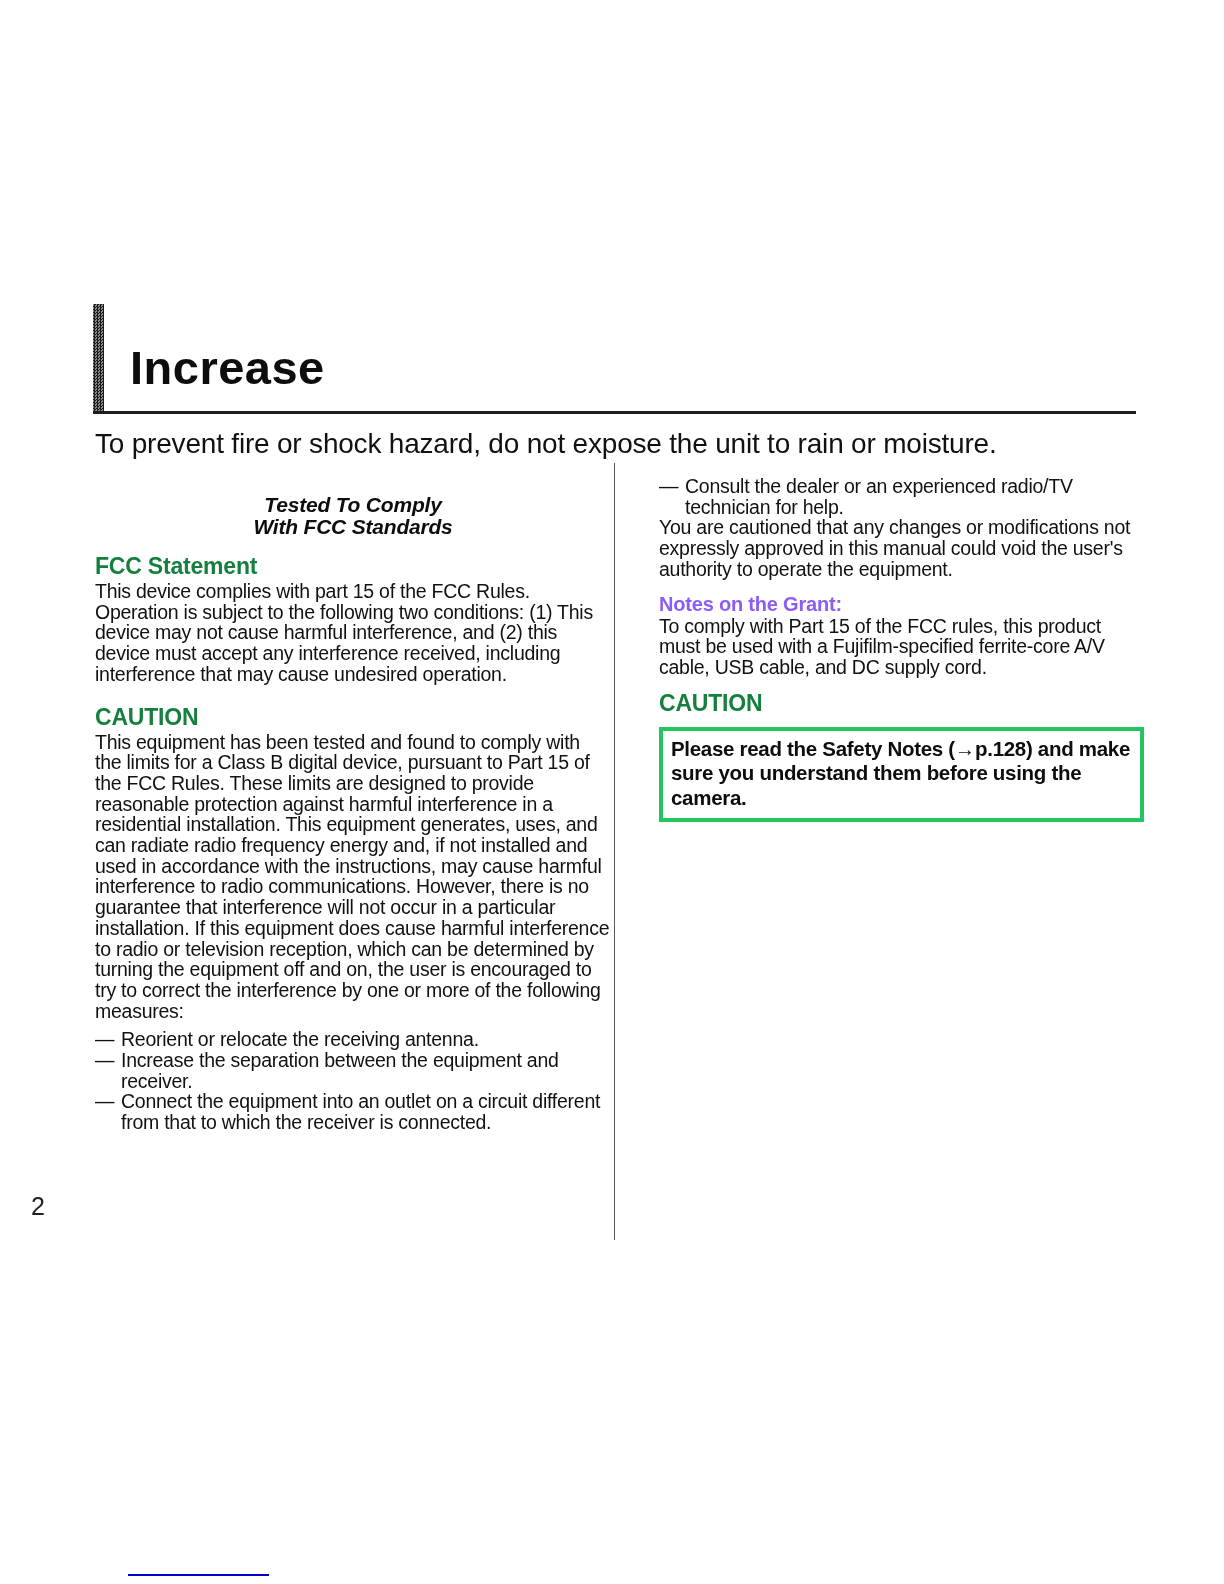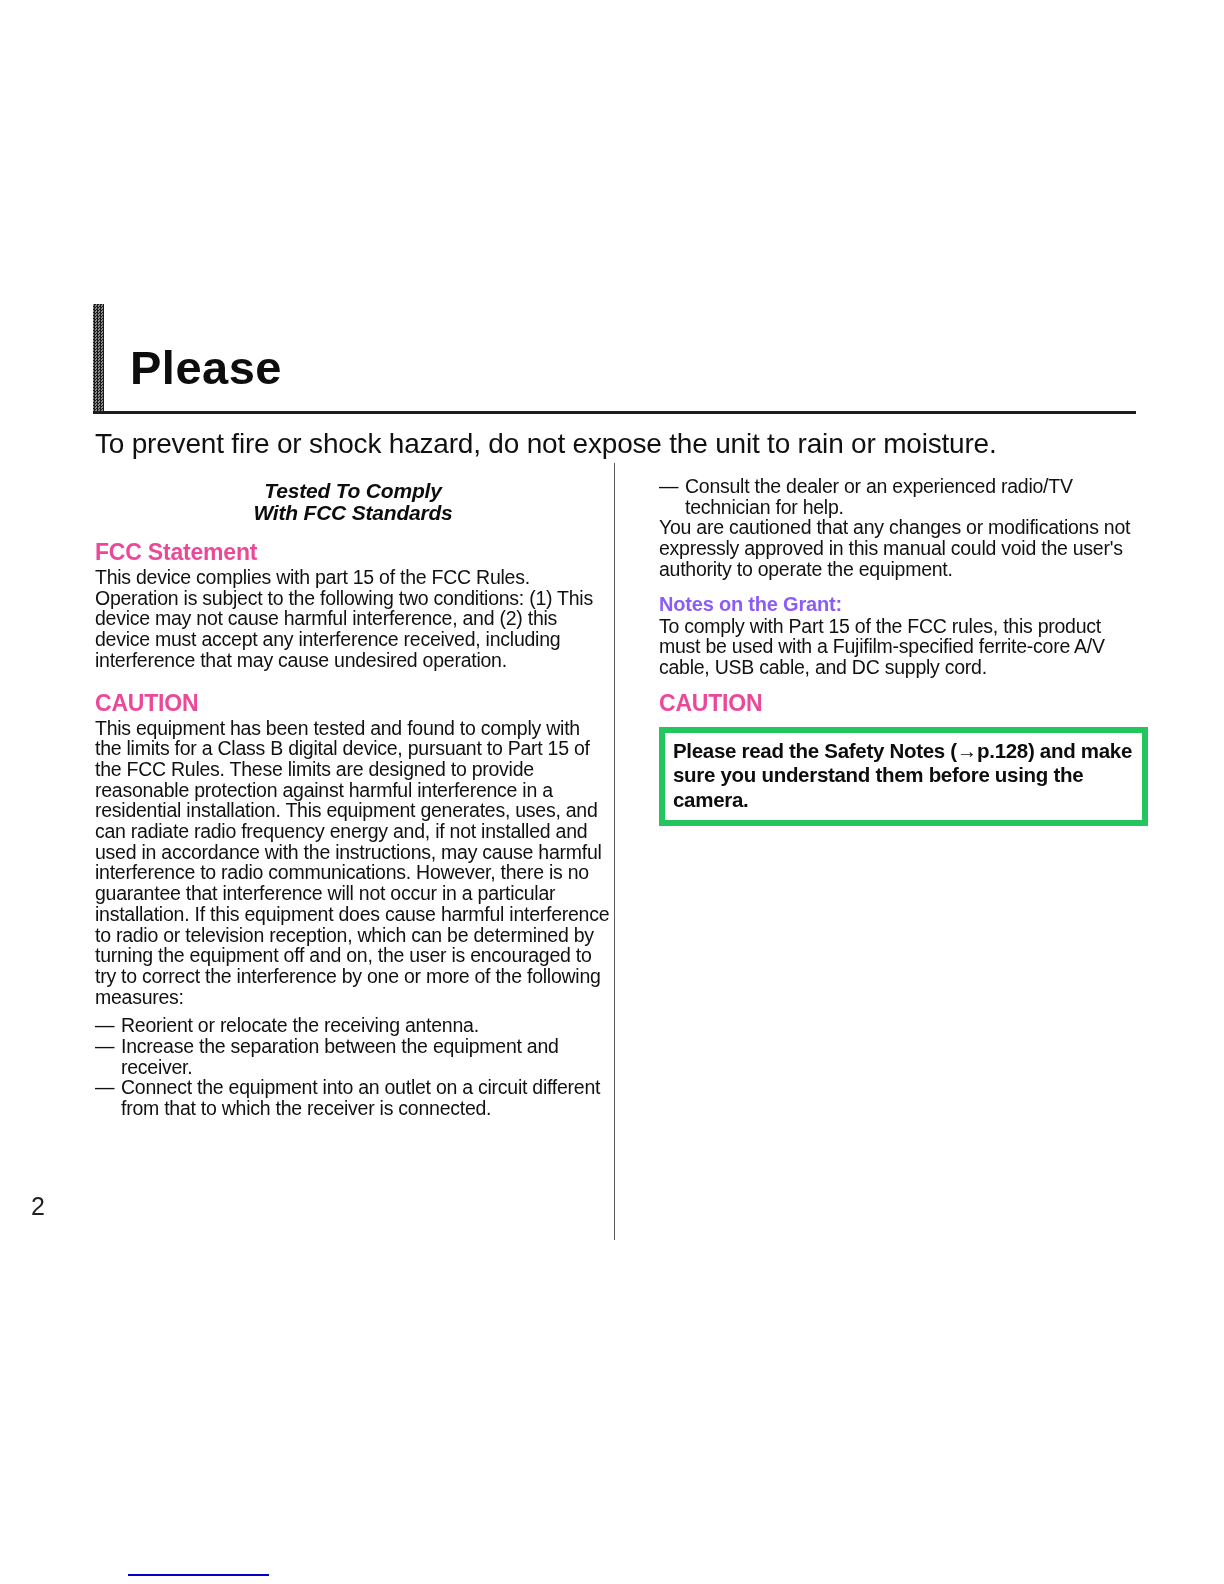--- a/index.html
+++ b/index.html
@@ -41,51 +41,51 @@
   }
   .col-left  { position: absolute; left: 95px;  top: 476px; width: 516px; }
   .col-right { position: absolute; left: 659px; top: 476px; width: 486px; }
 
   .h1 {
     font-size: 22px; font-weight: bold; line-height: 26px;
     letter-spacing: -0.2px; color: #0d0d0d;
   }
   .h2 {
     font-size: 23px; font-weight: bold; line-height: 27px;
-    letter-spacing: -0.2px; color: #ec4899;
+    letter-spacing: -0.2px; color: #15803d;
   }
   .h3 {
     font-size: 20px; font-weight: bold; line-height: 24px;
     letter-spacing: -0.2px; color: #8b5cf6;
   }
   .body-text {
     font-size: 19.5px; line-height: 20.7px; letter-spacing: -0.25px;
   }
   .tested-block {
-    margin-top: 4px;
+    margin-top: 18px;
     text-align: center;
     font-style: italic; font-weight: bold;
     font-size: 21px; line-height: 21.5px; letter-spacing: -0.2px;
     color: #0d0d0d;
   }
   .mt-fcc-head { margin-top: 16px; }
   .mt-body     { margin-top: 1px; }
   .mt-caution  { margin-top: 19px; }
   .mt-grant    { margin-top: 12px; }
   .mt-canada   { margin-top: 16px; }
   .mt-ccaution { margin-top: 12px; }
   .mt-list     { margin-top: 8px; }
 
   .dash-item { display: flex; }
   .dash-item .dash { flex: 0 0 26px; }
   .dash-item .item-text { flex: 1 1 auto; }
 
   .note-box {
     margin-top: 10px;
-    border: 6px solid #22c55e;
+    border: 4px solid #22c55e;
     padding: 6px 8px 8px 8px;
     font-weight: bold;
     font-size: 20.5px; line-height: 24.5px; letter-spacing: -0.3px;
     color: #0d0d0d;
     width: 461px;
   }
 
   .page-number {
     position: absolute; left: 31px; top: 1192px;
     font-size: 25px; color: #222222;
@@ -94,21 +94,21 @@
     position: absolute; left: 128px; top: 1574px;
     width: 141px; height: 2px; background: #0000cc;
   }
 </style>
 </head>
 <body>
 
 <div class="page">
 
   <div class="accent-bar"></div>
-  <div class="page-title">Please</div>
+  <div class="page-title">Increase</div>
   <div class="title-rule"></div>
   <div class="intro">To prevent fire or shock hazard, do not expose the unit to rain or moisture.</div>
 
   <div class="col-divider"></div>
 
   <div class="col-left">
     <div class="tested-block">
       <div>Tested To Comply</div>
       <div>With FCC Standards</div>
     </div>

